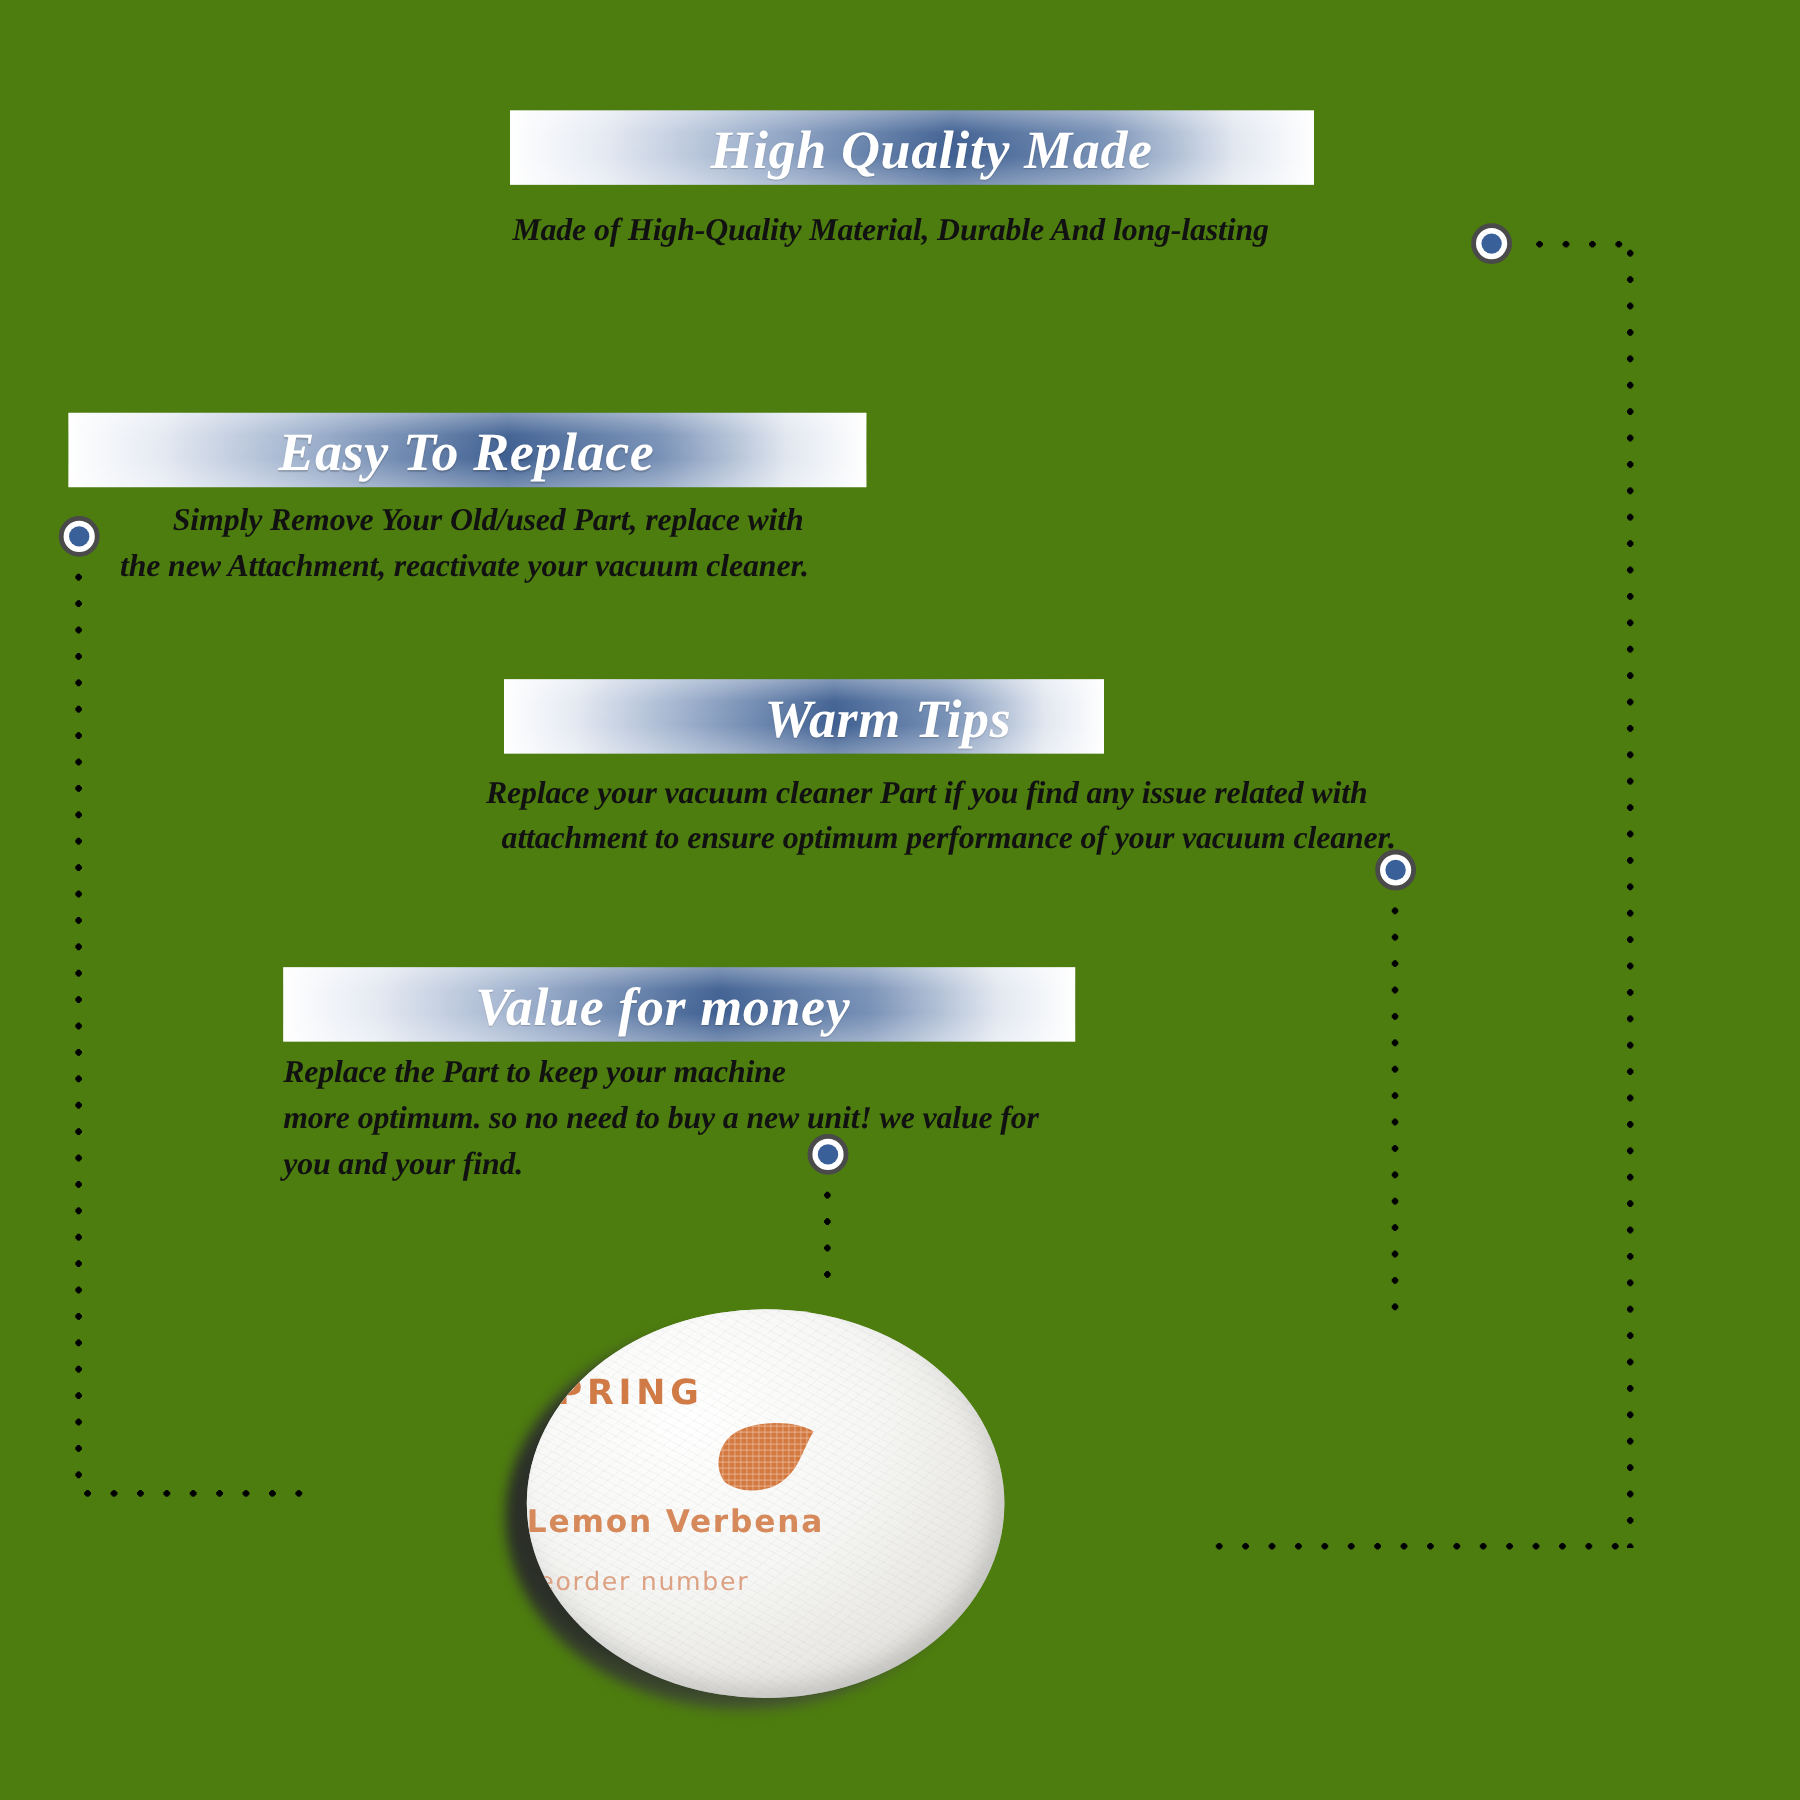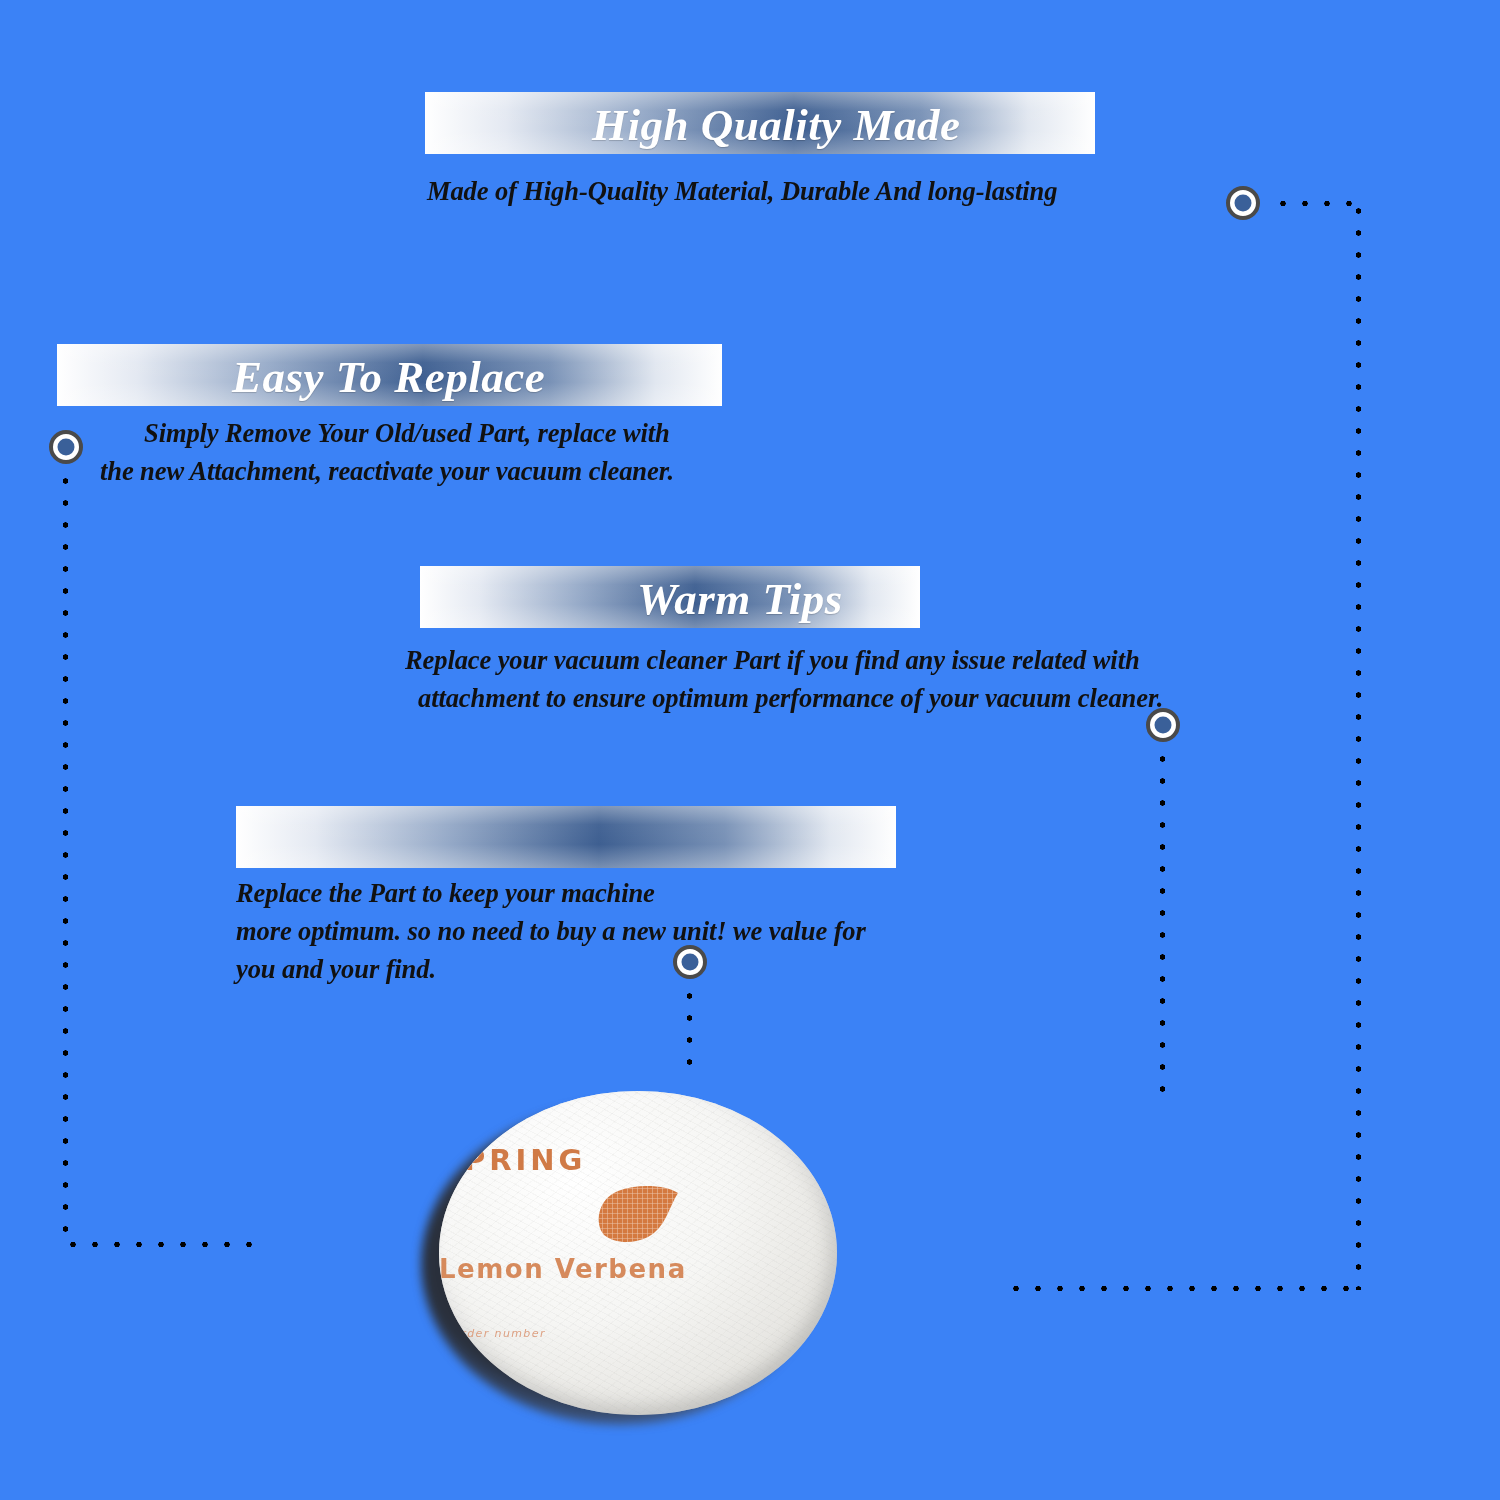--- a/index.html
+++ b/index.html
@@ -4,21 +4,21 @@
 <style>
   html, body {
     margin: 0;
     padding: 0;
     background: #ffffff;
   }
   #page {
     position: relative;
     width: 1500px;
     height: 1500px;
-    background: #3b82f6;
+    background: #4d7c0f;
     overflow: hidden;
     font-family: "Liberation Serif", "DejaVu Serif", serif;
   }
 
   
   .banner {
     position: absolute;
     height: 62px;
     background: linear-gradient(to right,
                  rgba(255,255,255,1) 0%,
@@ -169,25 +169,24 @@
     z-index: 3;
   }
   #prod-scent {
     top: 163px;
     font-size: 26px;
     font-weight: bold;
     letter-spacing: 1.5px;
     color: #d68a5c;
   }
   #prod-reorder-label {
-    top: 236px;
-    font-size: 11px;
+    top: 215px;
+    font-size: 21px;
     letter-spacing: 1.4px;
     color: #dda183;
-    font-style: italic;
   }
   #prod-reorder-value {
     top: 246px;
     font-size: 20px;
     font-weight: bold;
     letter-spacing: 1.6px;
     color: #d98f62;
   }
 </style>
 </head>
@@ -217,20 +216,21 @@
   <div class="body-text" style="left:100px; top:451px;">the new Attachment, reactivate your vacuum cleaner.</div>
   <div class="marker" style="left:49px; top:430px;"></div>
 
   <div class="banner" style="left:420px; top:566px; width:500px;"></div>
   <div class="banner-title" style="left:637px; top:573px;">Warm Tips</div>
   <div class="body-text" style="left:405px; top:640px;">Replace your vacuum cleaner Part if you find any issue related with</div>
   <div class="body-text" style="left:418px; top:678px;">attachment to ensure optimum performance of your vacuum cleaner.</div>
   <div class="marker" style="left:1146px; top:708px;"></div>
 
   <div class="banner" style="left:236px; top:806px; width:660px;"></div>
+  <div class="banner-title" style="left:396px; top:813px;">Value for money</div>
   <div class="body-text" style="left:236px; top:873px;">Replace the Part to keep your machine</div>
   <div class="body-text" style="left:236px; top:911px;">more optimum. so no need to buy a new unit! we value for</div>
   <div class="body-text" style="left:236px; top:949px;">you and your find.</div>
   <div class="marker" style="left:673px; top:945px;"></div>
 
   <div id="product">
     <div id="product-shadow"></div>
     <div id="product-disc">
       <div class="fiber"></div>
 

